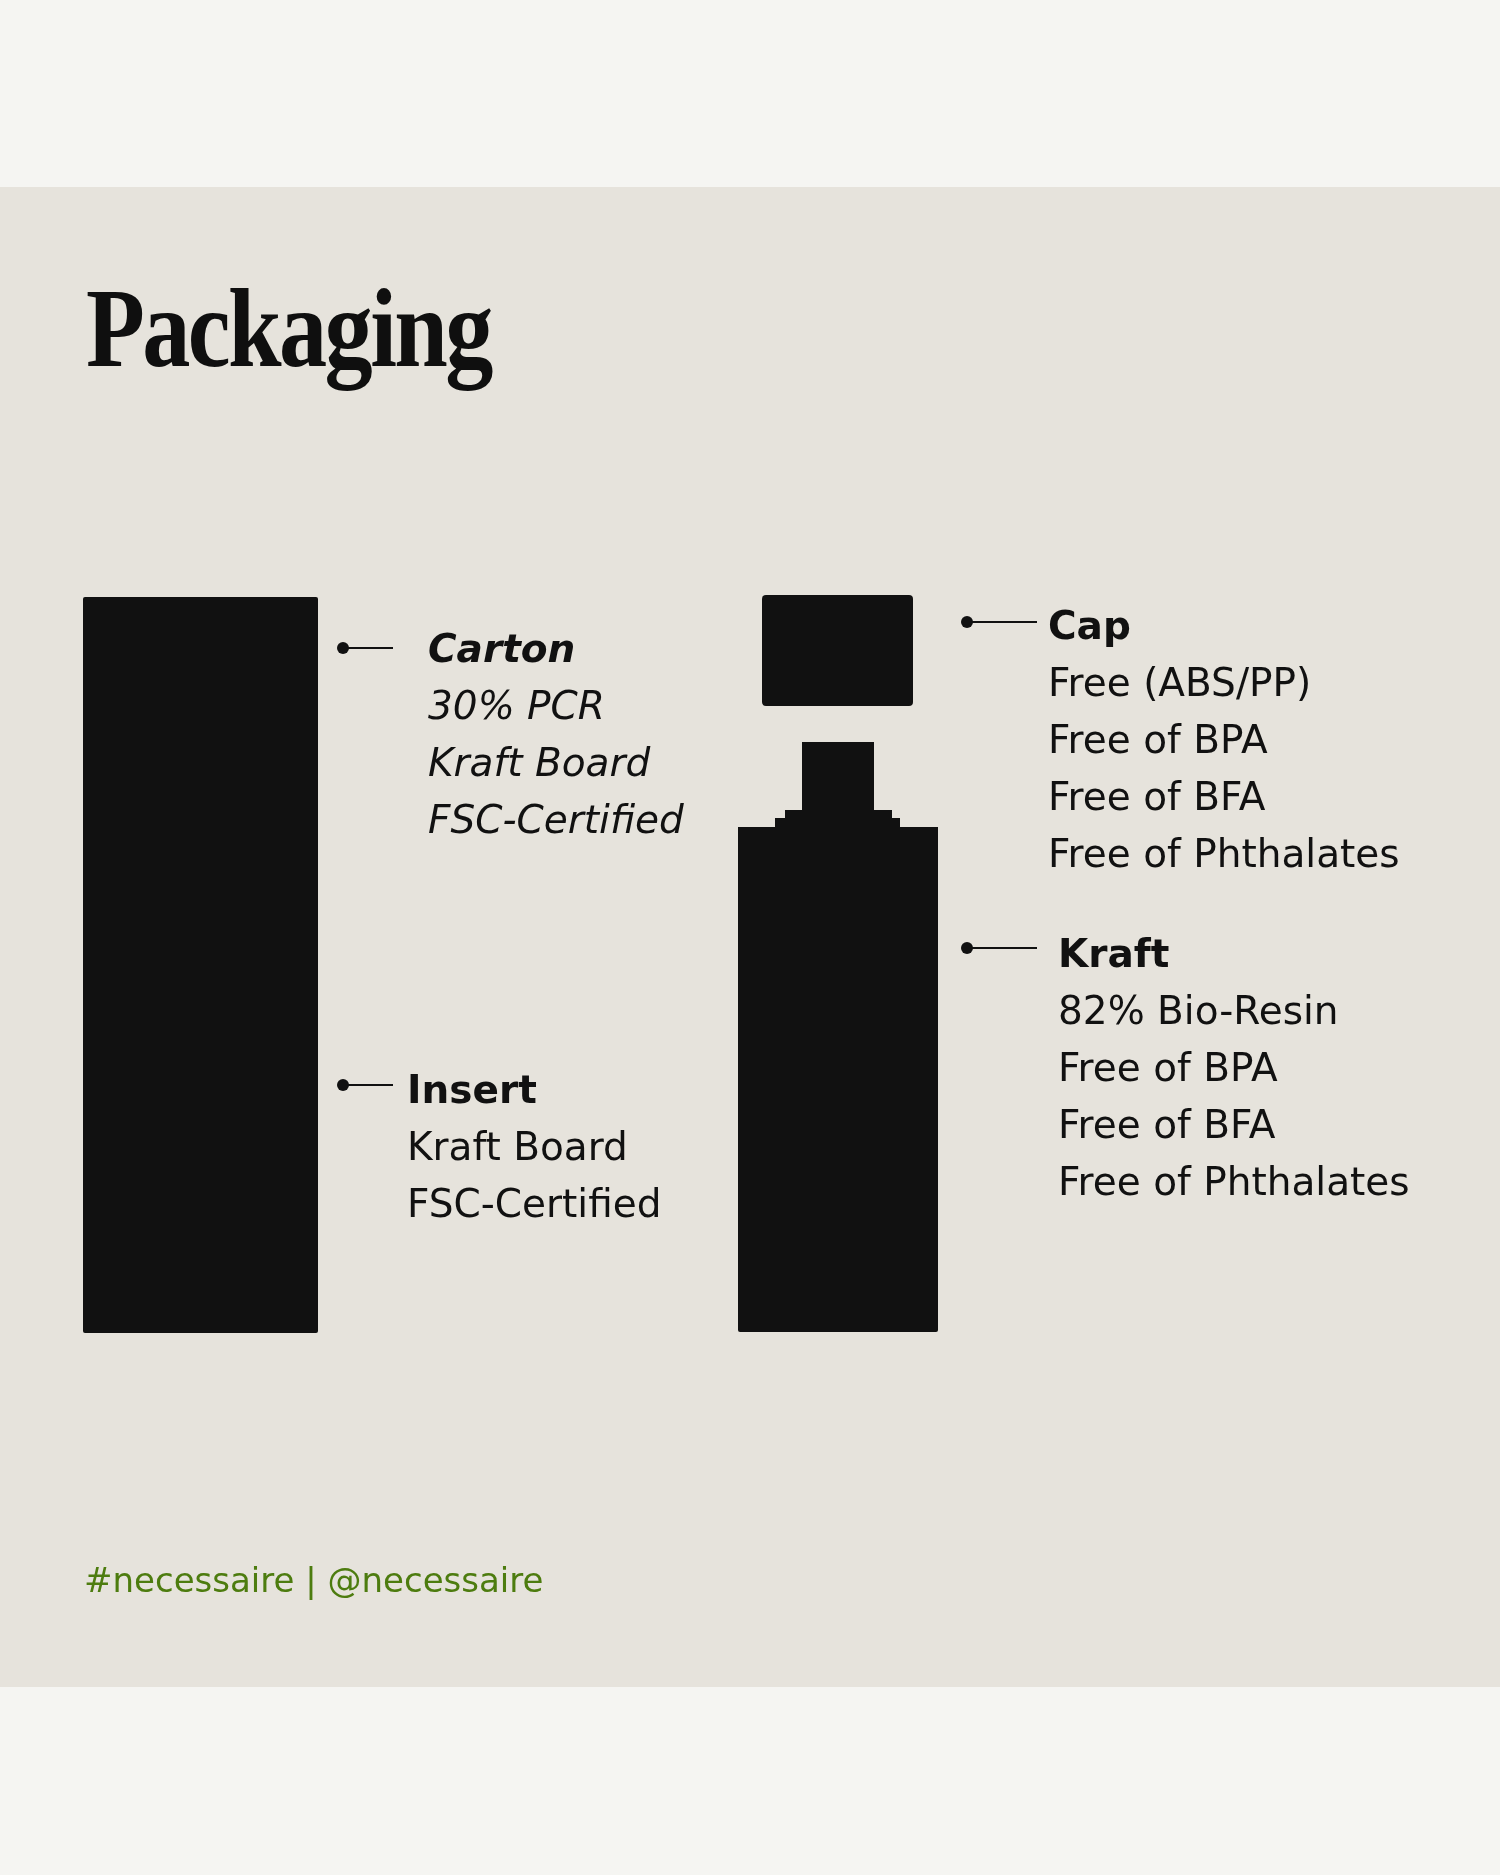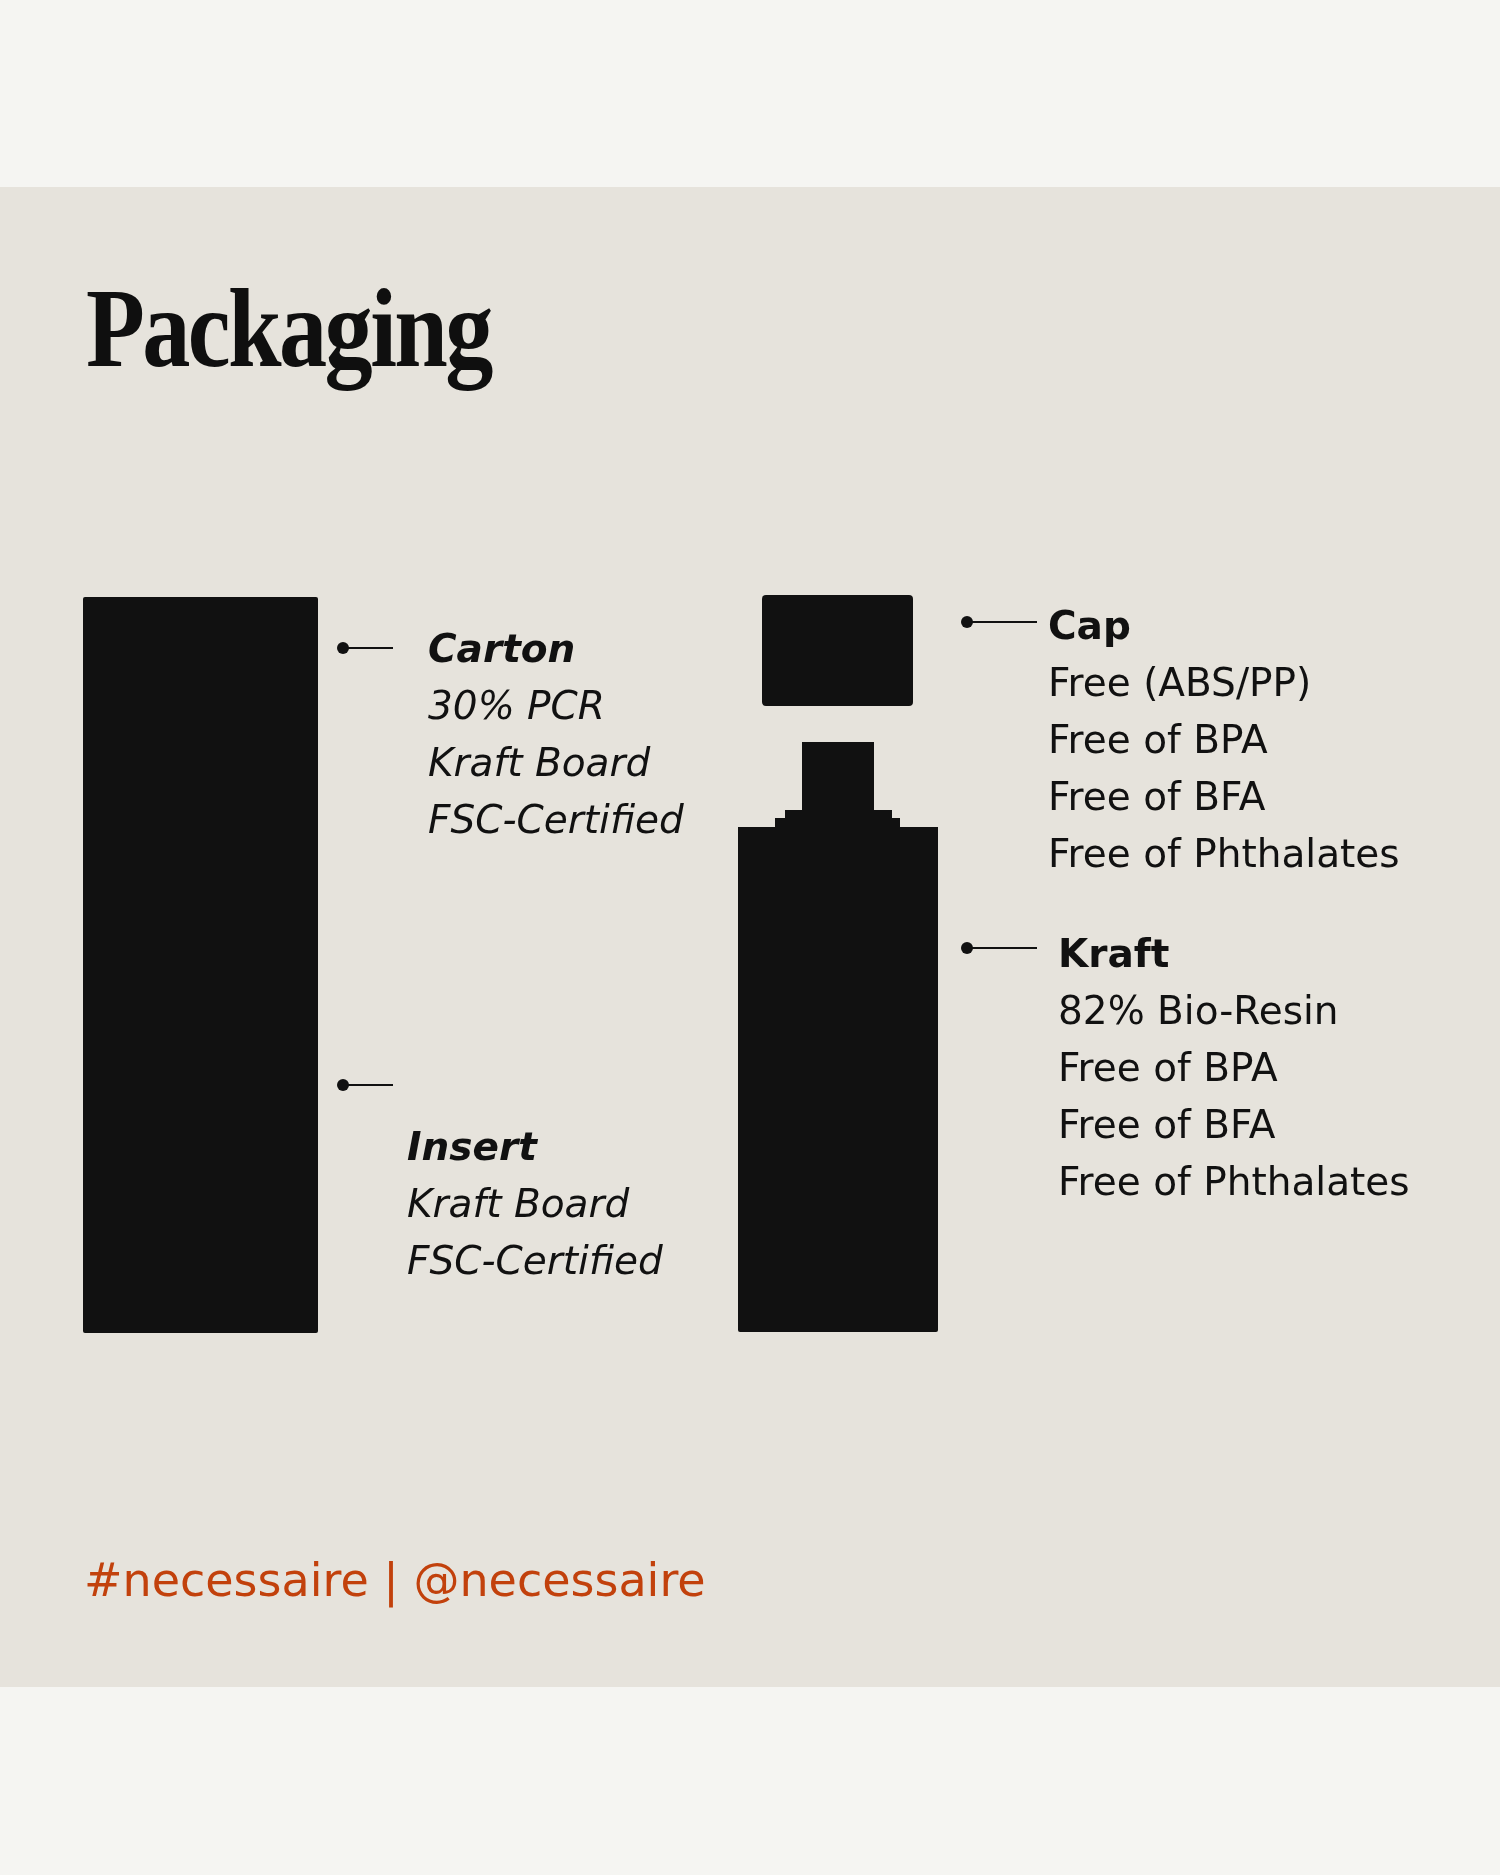--- a/index.html
+++ b/index.html
@@ -37,21 +37,21 @@
   .callout .line {
     position: absolute; height: 2px; background: #111; top: -1px; left: 0;
   }
   .label-block {
     position: absolute;
     font-size: 39px; line-height: 57px; white-space: nowrap;
   }
   .label-block .head { font-weight: bold; }
   .footer {
     position: absolute; left: 84px; top: 1560px;
-    font-size: 46px; line-height: 40px; color: #c2410c; white-space: nowrap;
+    font-size: 34px; line-height: 40px; color: #4d7c0f; white-space: nowrap;
   }
 </style>
 </head>
 <body>
 
 <div class="band"></div>
 
 <div class="title">Packaging</div>
 
 <div class="shape carton-box"></div>
@@ -78,21 +78,21 @@
   <div class="line" style="width:70px;"></div>
 </div>
 
 <div class="label-block" style="left:428px; top:620px;font-style:italic;">
   <div class="head">Carton</div>
   <div>30% PCR</div>
   <div>Kraft Board</div>
   <div>FSC-Certified</div>
 </div>
 
-<div class="label-block" style="left:407px; top:1118px;font-style:italic;">
+<div class="label-block" style="left:407px; top:1061px;">
   <div class="head">Insert</div>
   <div>Kraft Board</div>
   <div>FSC-Certified</div>
 </div>
 
 <div class="label-block" style="left:1048px; top:597px;">
   <div class="head">Cap</div>
   <div>Free (ABS/PP)</div>
   <div>Free of BPA</div>
   <div>Free of BFA</div>

